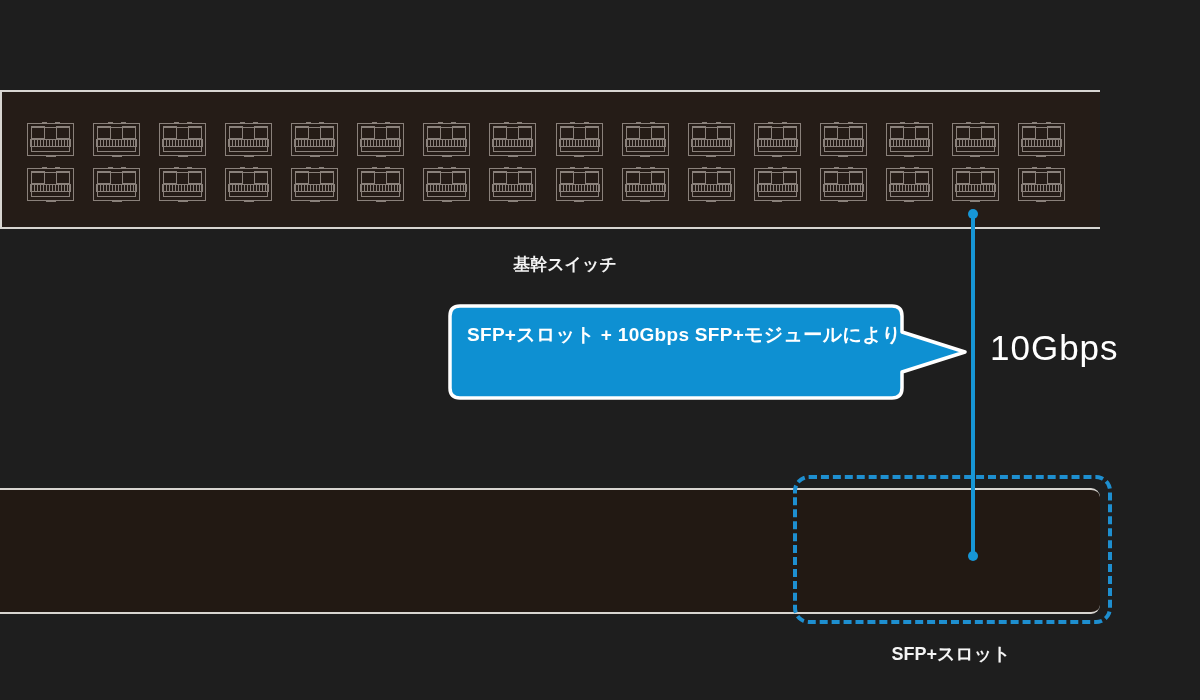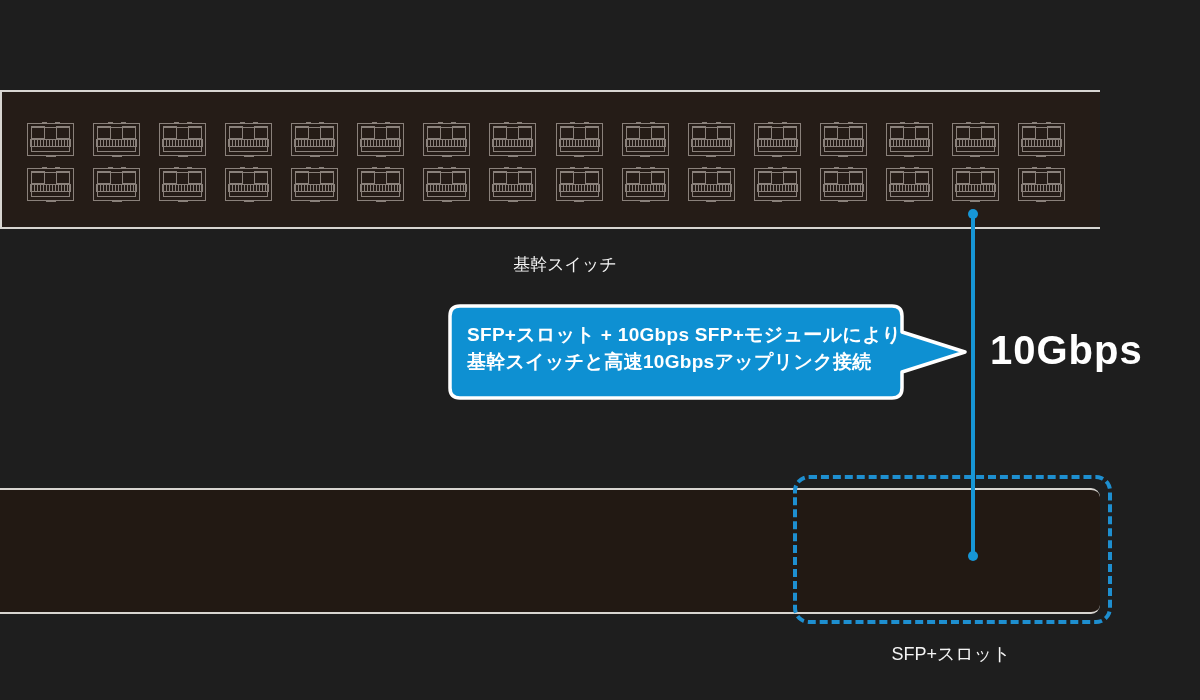--- a/index.html
+++ b/index.html
@@ -22,25 +22,25 @@
   .cage .tab{position:absolute;top:-2px;width:5px;height:2px;background:#8a817b;}
   .cage-top{width:47px;height:33px;}
   .cage-top .slot{top:2px;width:12px;height:11px;}
   .cage-top .slot.l{left:3px;} .cage-top .slot.r{right:3px;}
   .cage-top .bar{left:2px;right:2px;top:15px;height:6px;}
 
   .cage-row{position:absolute;left:27px;width:1038px;display:flex;justify-content:space-between;}
   .row-0{top:31px;} .row-1{top:76px;}
 
   
-  .big-label{position:absolute;transform:translateX(-50%);font-weight:normal;color:#f4f4f4;white-space:nowrap;}
+  .big-label{position:absolute;transform:translateX(-50%);font-weight:bold;color:#f4f4f4;white-space:nowrap;}
   .core-label{left:565px;top:253px;font-size:17px;}
   .model-label{left:601px;top:640px;font-size:21px;font-weight:600;letter-spacing:.5px;}
   .sfpslot-label{left:951px;top:642px;font-size:18px;}
-  .speed-label{position:absolute;left:990px;top:328px;font-size:40px;font-weight:bold;letter-spacing:1px;}
+  .speed-label{position:absolute;left:990px;top:328px;font-size:35px;font-weight:normal;letter-spacing:1px;}
 
   
   .link-line{position:absolute;left:971px;top:213px;width:4px;height:345px;z-index:30;}
   .link-dot{position:absolute;width:10px;height:10px;border-radius:50%;z-index:31;}
 
   
   .callout{position:absolute;left:437px;top:296px;width:540px;height:112px;z-index:40;}
   .callout svg{position:absolute;inset:0;}
   .callout .txt{position:absolute;left:30px;top:25px;font-size:19px;font-weight:bold;line-height:27px;
                 color:#fff;white-space:nowrap;letter-spacing:.3px;}
@@ -353,21 +353,20 @@
   <div class="link-line" id="link-line" style="background: rgb(23, 150, 214);"></div>
   <div class="link-dot" id="link-dot-top" style="left: 968px; top: 209px; background: rgb(23, 150, 214);"></div>
   <div class="link-dot" id="link-dot-bottom" style="left: 968px; top: 551px; background: rgb(23, 150, 214);"></div>
 
   <div class="callout">
     <svg viewBox="0 0 540 112" width="540" height="112">
       <path id="callout-path" d="M 23 10 H 455 Q 465 10 465 20 V 36 L 528 56 L 465 76 V 92 Q 465 102 455 102 H 23 Q 13 102 13 92 V 20 Q 13 10 23 10 Z" stroke-width="3.5" stroke-linejoin="round" fill="#0e90d2" stroke="#ffffff"></path>
     </svg>
     <div class="txt">
       <div>SFP+スロット + 10Gbps SFP+モジュールにより</div>
-      <div>基幹スイッチと高速10Gbpsアップリンク接続</div>
     </div>
   </div>
   <div class="speed-label">10Gbps</div>
 
   <div class="panel bottom">
 
     <div id="status-leds"></div>
     <div id="legend"></div>
     <div id="led-grid"></div>
     <div id="rj45-blocks"></div>

